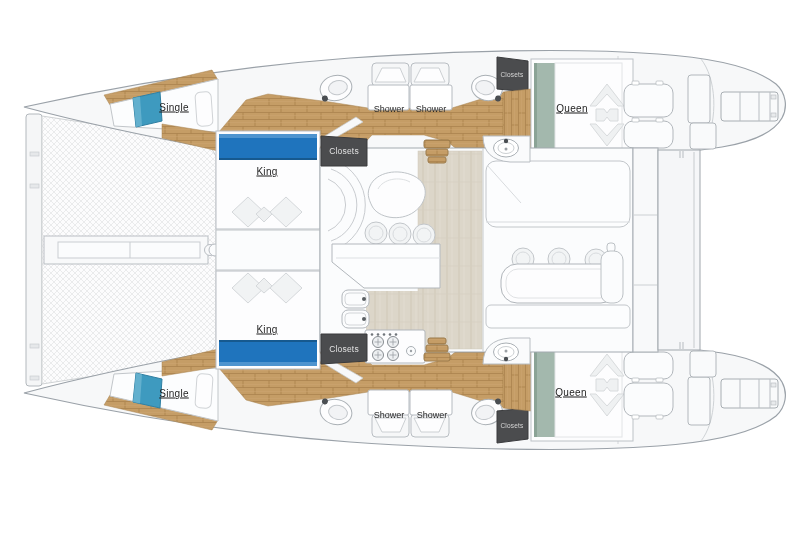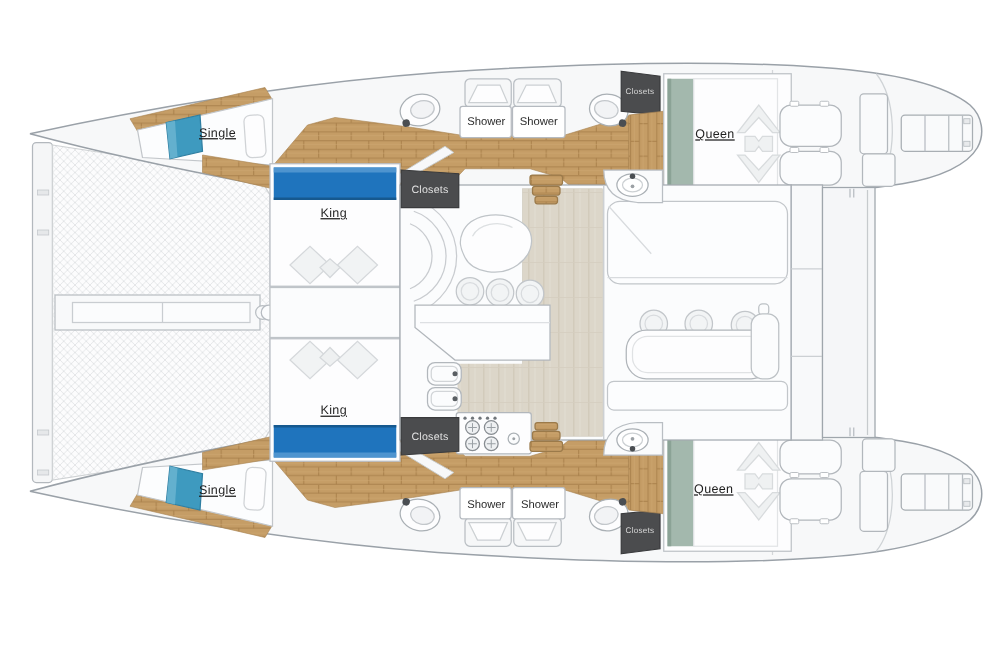--- a/index.html
+++ b/index.html
@@ -7,21 +7,21 @@
     position:relative;width:800px;height:533px;background:#ffffff;
     font-family:"Liberation Sans", sans-serif;overflow:hidden;
   }
   .stage svg{position:absolute;left:0;top:0;}
   .lbl{
     position:absolute;transform:translate(-50%,-50%);
     white-space:nowrap;color:#222222;pointer-events:none;
     font-family:"Liberation Sans", sans-serif;
   }
   .lbl-room{font-size:10px;letter-spacing:.3px;color:#1f1f1f;text-decoration:underline;}
-  .lbl-shower{font-size:9px;color:#2b2b2b;}
+  .lbl-shower{font-size:9px;color:#2b2b2b;margin-top:12px;}
   .lbl-closet{font-size:8.5px;color:#e2e2e2;letter-spacing:.2px;}
   .lbl-closet-sm{font-size:6.5px;color:#d8d8d8;letter-spacing:.2px;}
 </style>
 </head>
 <body>
 
 <div class="stage">
 <svg viewBox="0 0 800 533" width="800" height="533">
   <defs>
     <pattern id="tramp" width="6" height="6" patternUnits="userSpaceOnUse">

